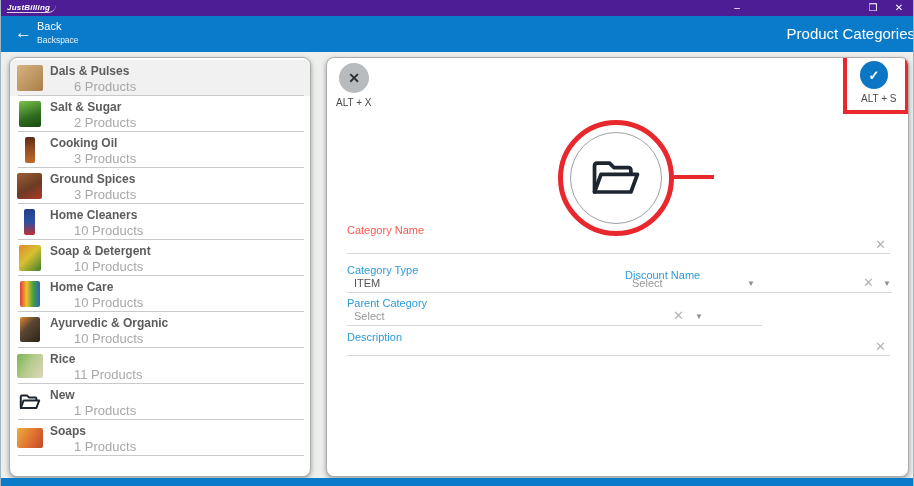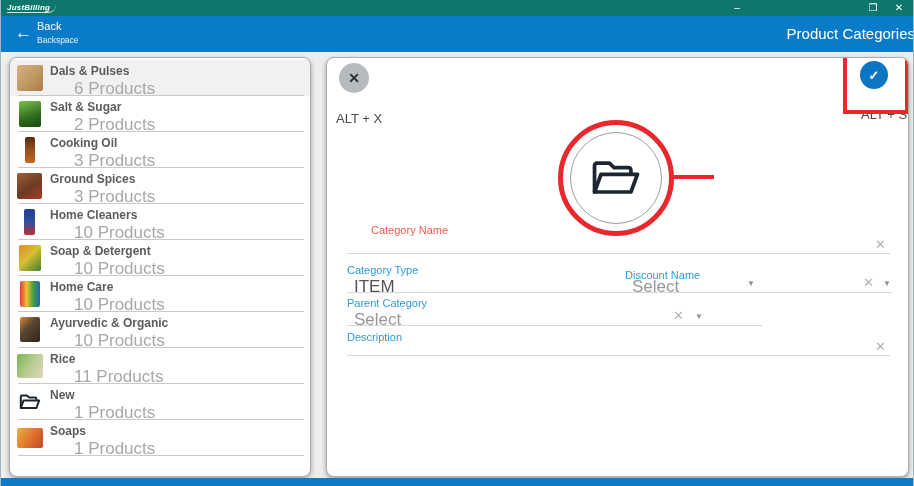--- a/index.html
+++ b/index.html
@@ -3,21 +3,21 @@
 <meta charset="utf-8">
 <style>
   * { margin:0; padding:0; box-sizing:border-box; }
   html,body { width:914px; height:486px; overflow:hidden; }
   body {
     font-family:"Liberation Sans", sans-serif;
     position:relative; background:#edefed;
     border-left:1px solid #9fb6c4; border-right:1px solid #9fb6c4;
   }
   
-  .titlebar { position:absolute; left:0; top:0; width:914px; height:16px; background:#0f766e; }
+  .titlebar { position:absolute; left:0; top:0; width:914px; height:16px; background:#4c1d95; }
   .logo { position:absolute; left:6px; top:3px; color:#fff; font-size:8px; font-weight:bold; font-style:italic; letter-spacing:.2px; border-bottom:1px solid rgba(255,255,255,.8); border-radius:0 0 8px 0; padding-right:6px; }
   .winbtn { position:absolute; top:1px; color:#fff; font-size:10px; width:16px; text-align:center; line-height:14px; cursor:default; }
   .win-min { right:170px; }
   .win-max { right:34px; }
   .win-close { right:8px; }
   
   .header { position:absolute; left:0; top:16px; width:914px; height:36px; background:#0a7bc8; color:#fff; }
   .back-btn { position:absolute; left:0; top:0; width:120px; height:36px; cursor:pointer; }
   .back-arrow { position:absolute; left:14px; top:7px; font-size:17px; }
   .back-label { position:absolute; left:36px; top:4px; font-size:11px; }
@@ -29,42 +29,42 @@
   .card-left { left:8px; top:5px; width:302px; height:420px; }
   .card-right { left:325px; top:5px; width:583px; height:420px; }
   
   .cat-list { position:absolute; left:0; top:2px; width:100%; }
   .list-item { position:relative; height:36px; cursor:pointer; }
   .list-item.selected { background:#f1f1f1; }
   .list-item::after { content:''; position:absolute; left:8px; right:6px; bottom:0; border-bottom:1px solid #c9c9c9; }
   .item-icon { position:absolute; left:6px; top:4px; width:27px; height:27px; display:flex; align-items:center; justify-content:center; }
   .item-icon .photo { border-radius:2px; }
   .item-title { position:absolute; left:40px; top:4px; font-size:12px; font-weight:bold; color:#5c5c5c; }
-  .item-count { position:absolute; left:64px; top:19px; font-size:17px; color:#a8a8a8; }
+  .item-count { position:absolute; left:64px; top:19px; font-size:13px; color:#a8a8a8; }
   
   .round-btn { position:absolute; border-radius:50%; display:flex; align-items:center; justify-content:center; cursor:pointer; }
   .close-btn { left:12px; top:5px; width:30px; height:30px; background:#b7bbbd; color:#2f2f2f; font-size:14px; font-weight:bold; }
   .save-btn { left:533px; top:3px; width:28px; height:28px; background:#0b76c4; color:#fff; font-size:13px; font-weight:bold; }
-  .shortcut { position:absolute; font-size:13px; color:#4a4a4a;margin-top:14px; }
+  .shortcut { position:absolute; font-size:10px; color:#4a4a4a; }
   .sc-x { left:9px; top:39px; }
   .sc-s { left:534px; top:35px; }
   
   .anno-rect { position:absolute; left:516px; top:-6px; width:66px; height:62px; border:4px solid #e8282c; }
   .anno-circle { position:absolute; left:231px; top:62px; width:116px; height:116px; border:5px solid #e8282c; border-radius:50%; }
   .anno-line { position:absolute; left:347px; top:117px; width:40px; height:4px; background:#e8282c; }
   .callout { position:absolute; left:387px; top:100px; width:142px; height:46px; background:#fff; border:1px solid #000; }
   .callout .rule { position:absolute; left:10px; right:10px; top:11px; border-top:1px solid #000; }
   .callout .txt { position:absolute; left:0; top:14px; width:100%; text-align:center; font-family:"Liberation Serif", serif; font-size:20px; color:#000; }
   
   .img-circle { position:absolute; left:243px; top:74px; width:92px; height:92px; border:1px solid #9aa0a6; border-radius:50%; display:flex; align-items:center; justify-content:center; background:#fff; cursor:pointer; }
   
   .fld-label { position:absolute; font-size:11px; }
   .lbl-blue { color:#2d9bd9; }
-  .lbl-red { color:#f25a50;margin-left:24px; }
-  .fld-value { position:absolute; font-size:17px; color:#555; }
+  .lbl-red { color:#f25a50; }
+  .fld-value { position:absolute; font-size:11px; color:#555; }
   .fld-placeholder { color:#979797; }
   .fld-line { position:absolute; border-bottom:1px solid #d8d8d8; }
   .clear-x { position:absolute; color:#b3b3b3; font-size:13px; cursor:pointer; }
   .chev { position:absolute; color:#8f8f8f; font-size:8px; cursor:pointer; }
   
   .bottombar { position:absolute; left:0; bottom:0; width:914px; height:8px; background:#0a7ac9; }
 </style>
 </head>
 <body>
 

